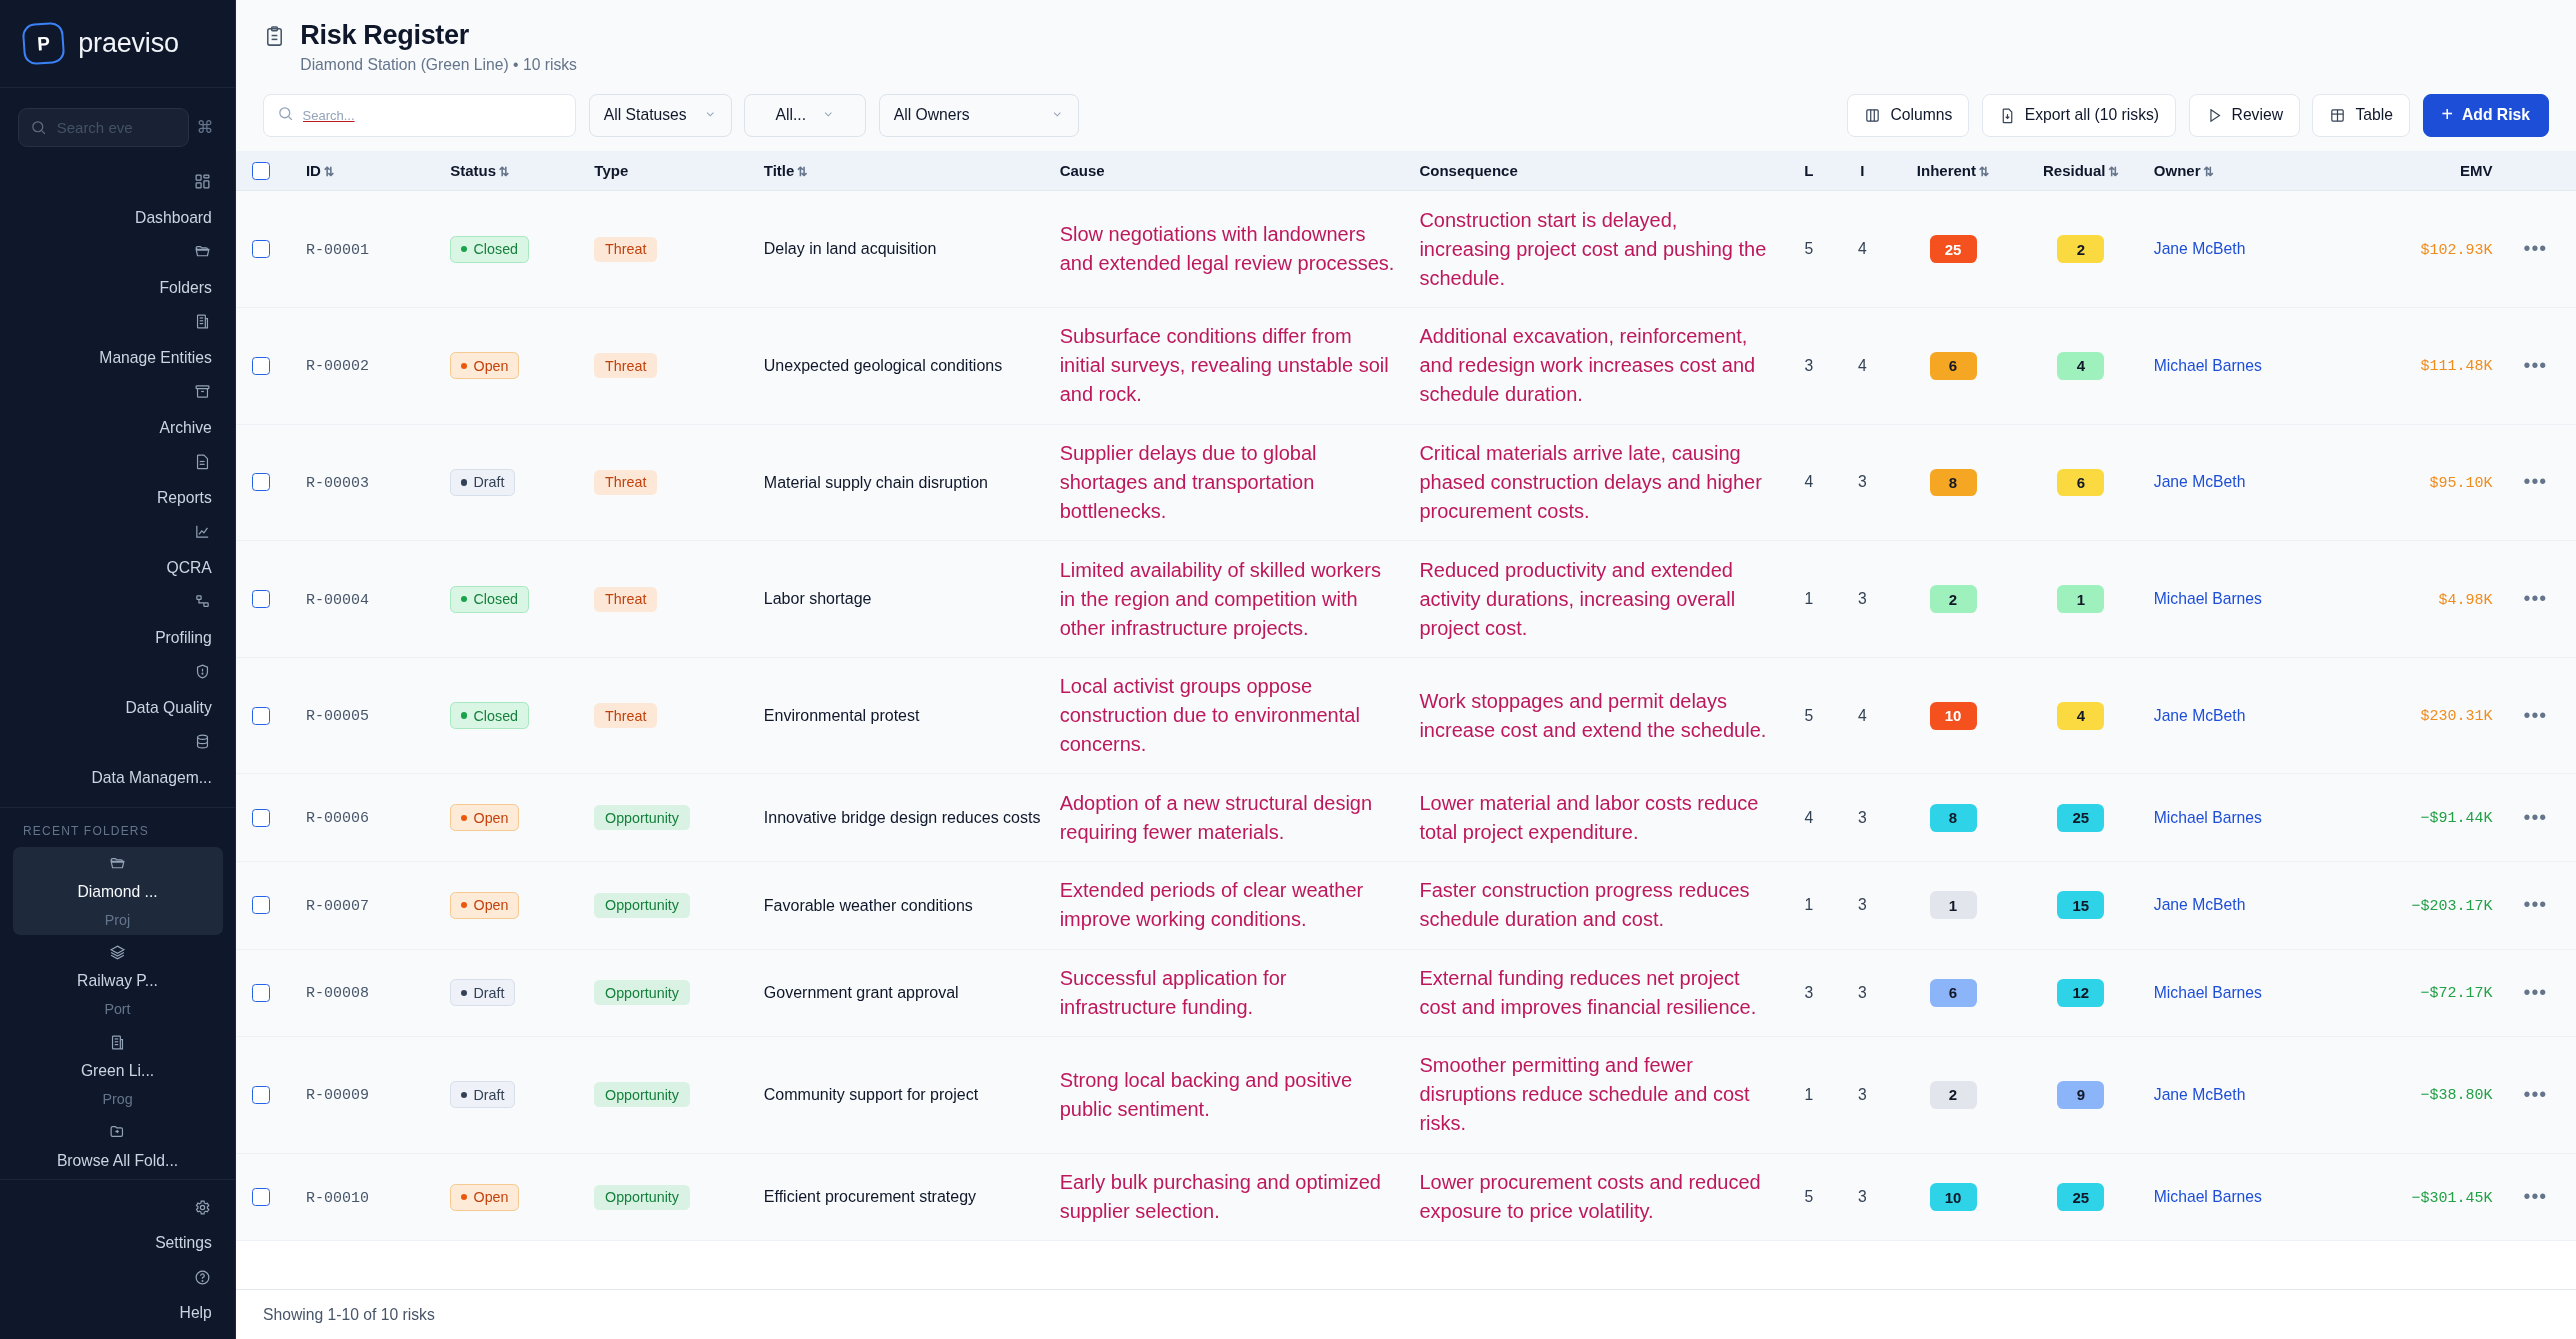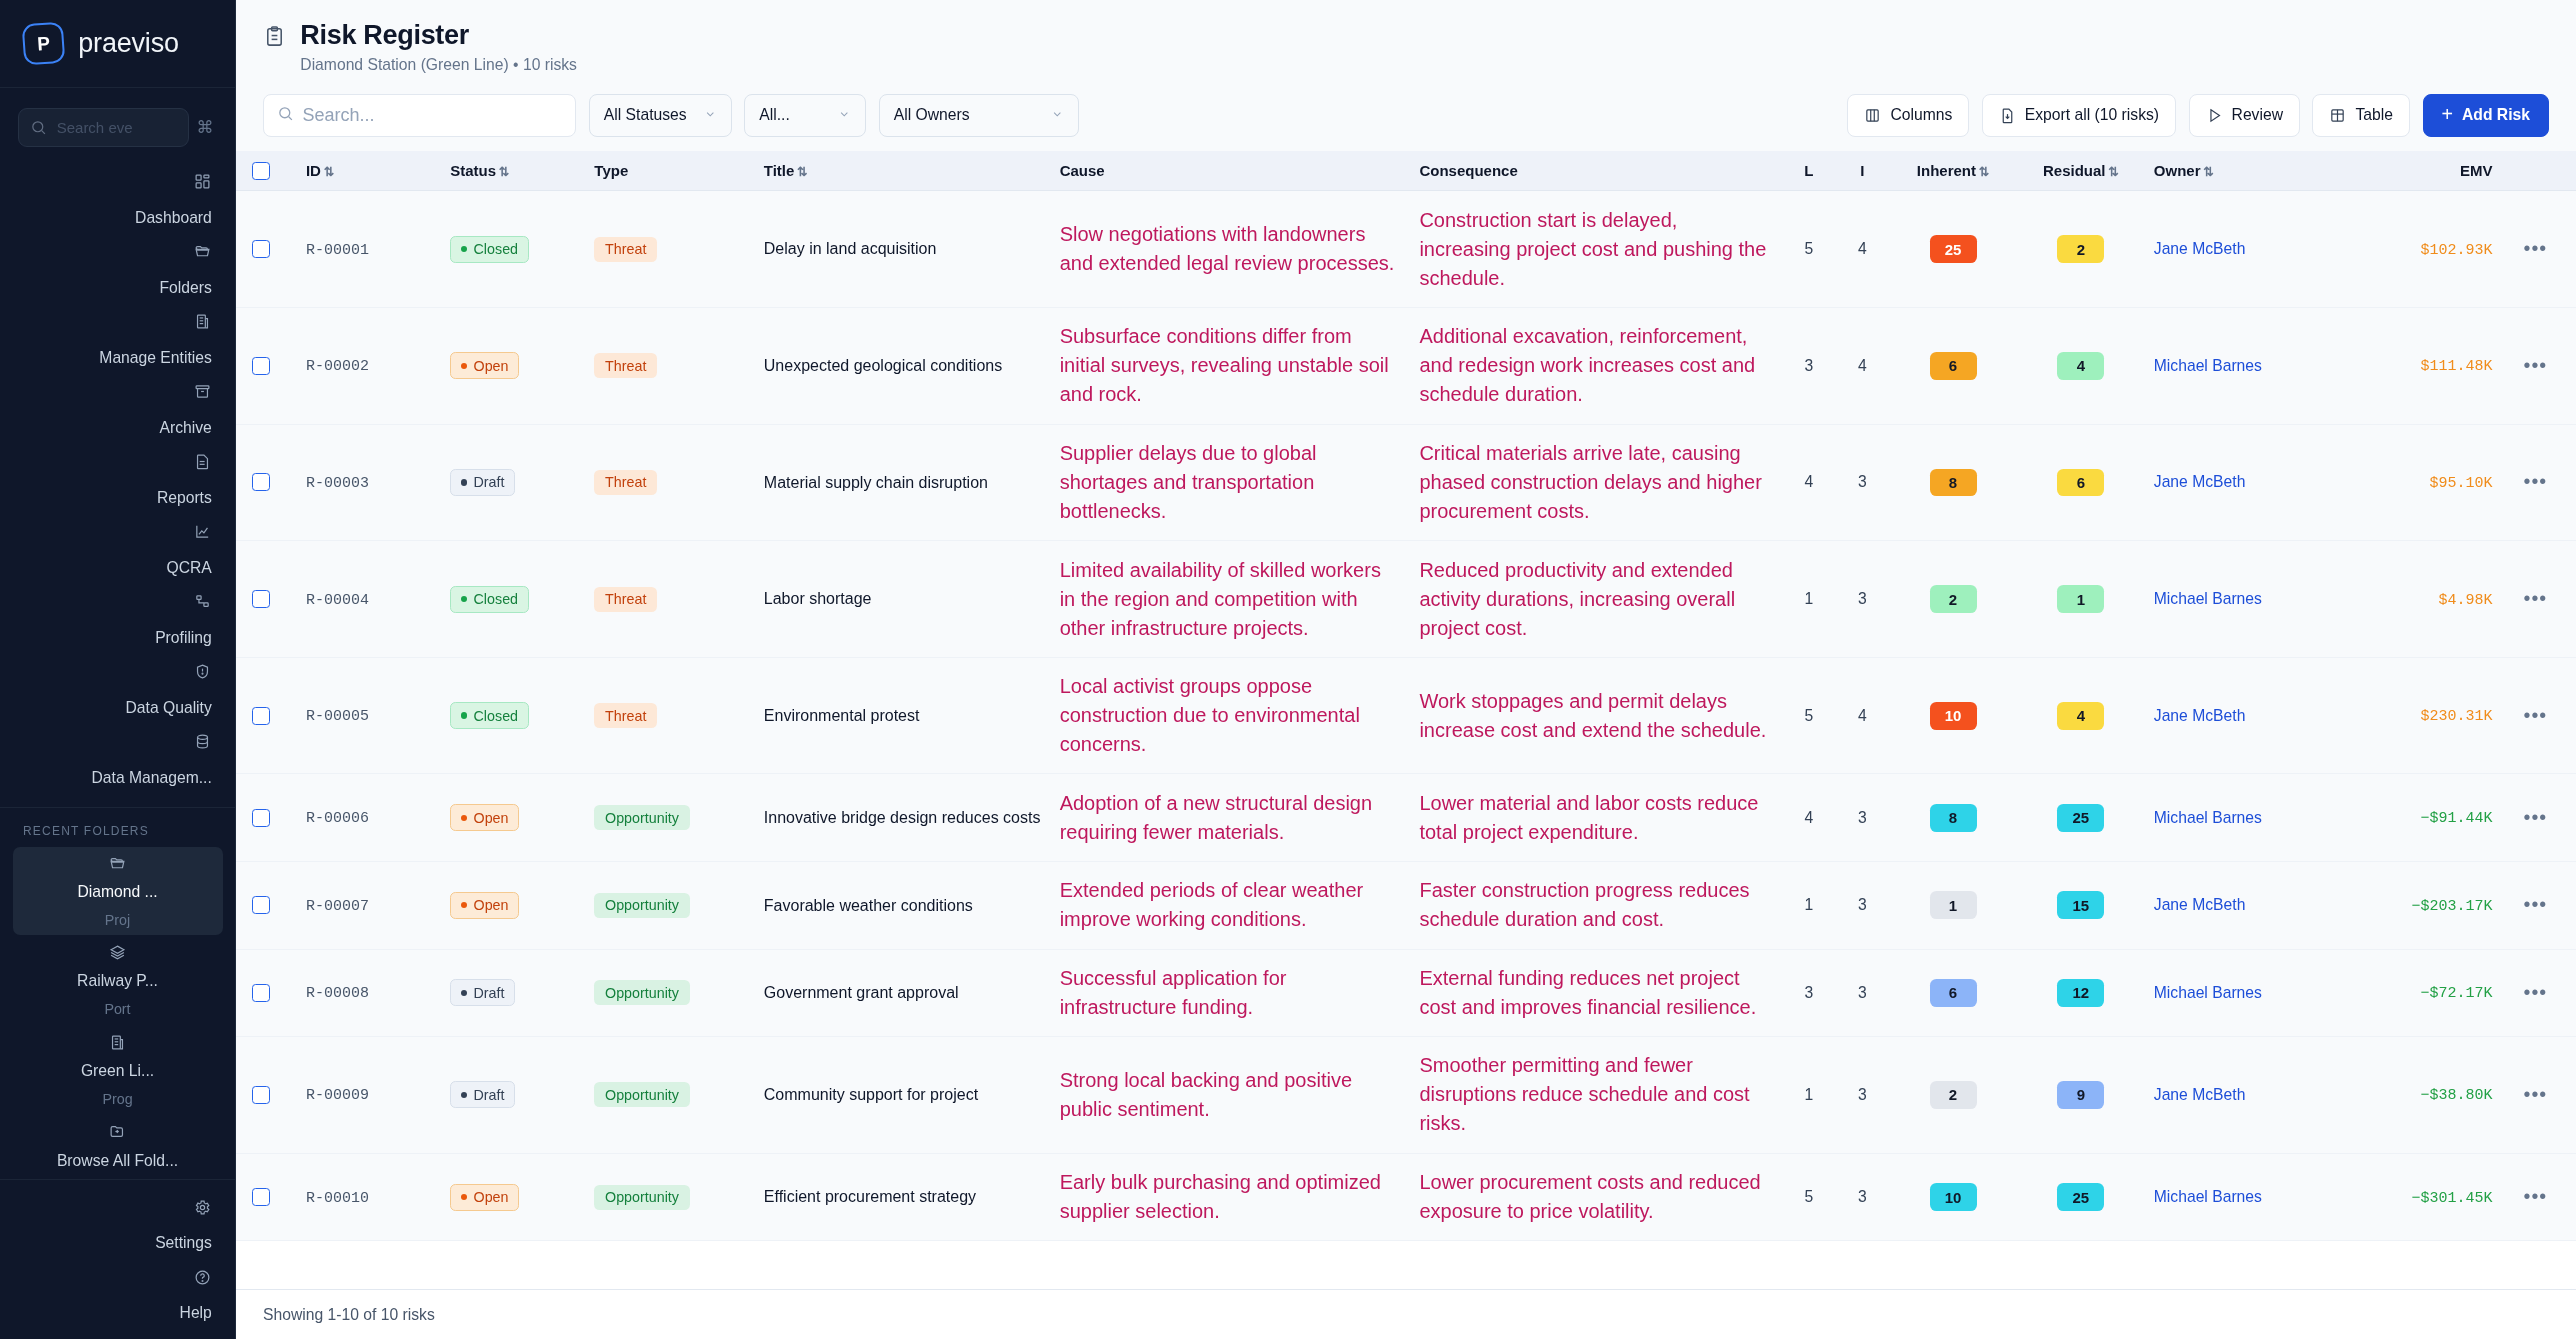--- a/index.html
+++ b/index.html
@@ -87,31 +87,31 @@
 
   .toolbar {
     display:flex; align-items:center; gap:12.5px; padding: 5.4px 27px 14.3px 27px;
   }
   .search-field {
     width:313px; height:43px; background:#fff; border:0.9px solid #e2e8f0; border-radius:8px;
     display:flex; align-items:center; gap:9px; padding: 0 12.5px;
   }
   .search-field .si { color:#94a3b8; }
   .search-field input {
-    border:0; outline:0; font-size:18px; color:#000000; width:100%;
-    font-family:"Liberation Sans", sans-serif; background:transparent;
+    border:0; outline:0; font-size:13px; color:#b91c1c; width:100%;
+    font-family:"Liberation Sans", sans-serif; background:transparent;text-decoration:underline;
   }
   .search-field input::placeholder { color:#94a3b8; }
   .select {
     height:43px; background:#f8fafc; border:0.9px solid #dbe3ec; border-radius:8px;
     display:flex; align-items:center; justify-content:space-between; gap:16px;
     padding: 0 14.3px; font-size:15.7px; color:#0f172a;
   }
   .sel-status { width:143px; }
-  .sel-type { width:122px; }
+  .sel-type { width:122px;justify-content:center; }
   .sel-owner { width:200px; }
   .chev { color:#94a3b8; font-size:12.5px; line-height:1;}
   .tb-spacer { flex:1; }
   .btn {
     height:43px; background:#fff; border:0.9px solid #e2e8f0; border-radius:8px;
     display:flex; align-items:center; gap:9px; padding: 0 16px;
     font-size:15.7px; color:#0f172a; white-space:nowrap;
   }
   .btn .bi { color:#334155; display:flex; align-items:center;}
   .btn .bi svg { width:17px;height:17px;stroke:currentColor;fill:none;stroke-width:1.7;}

